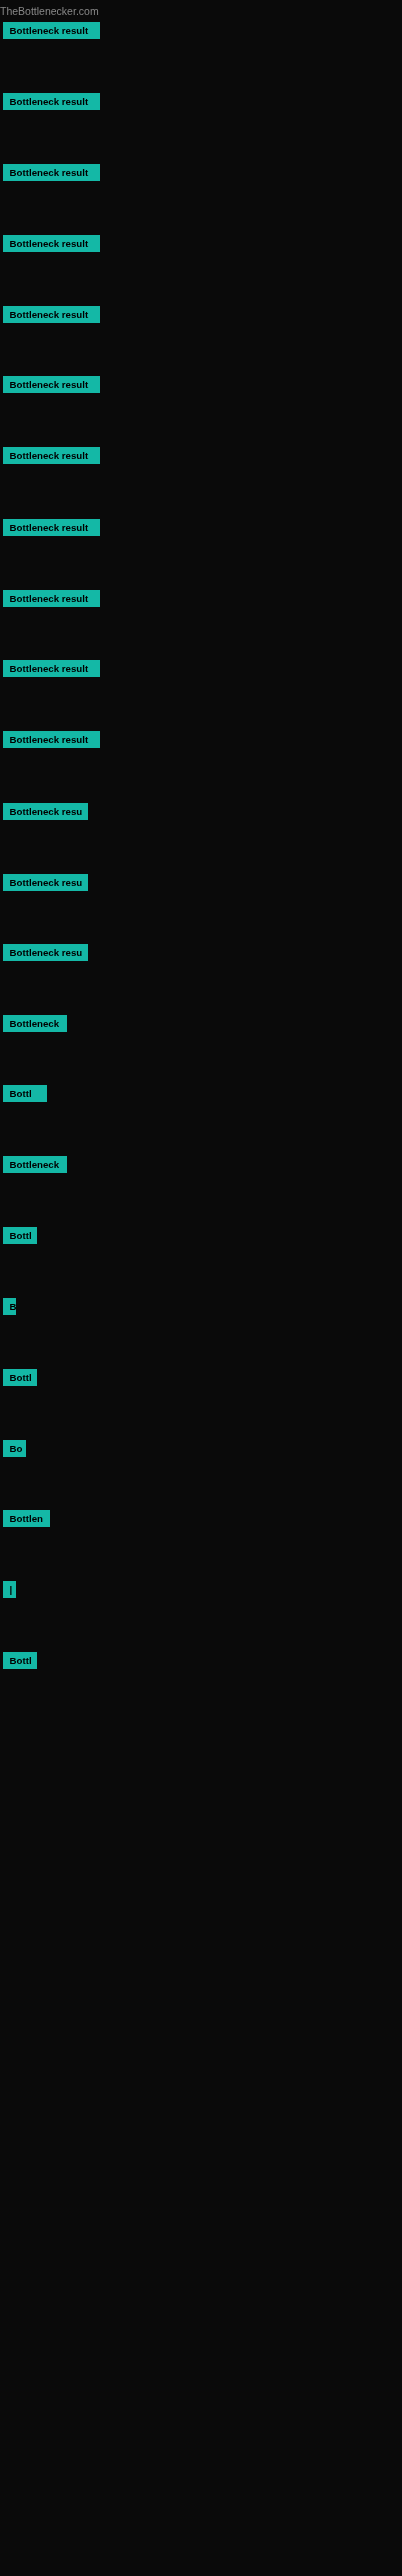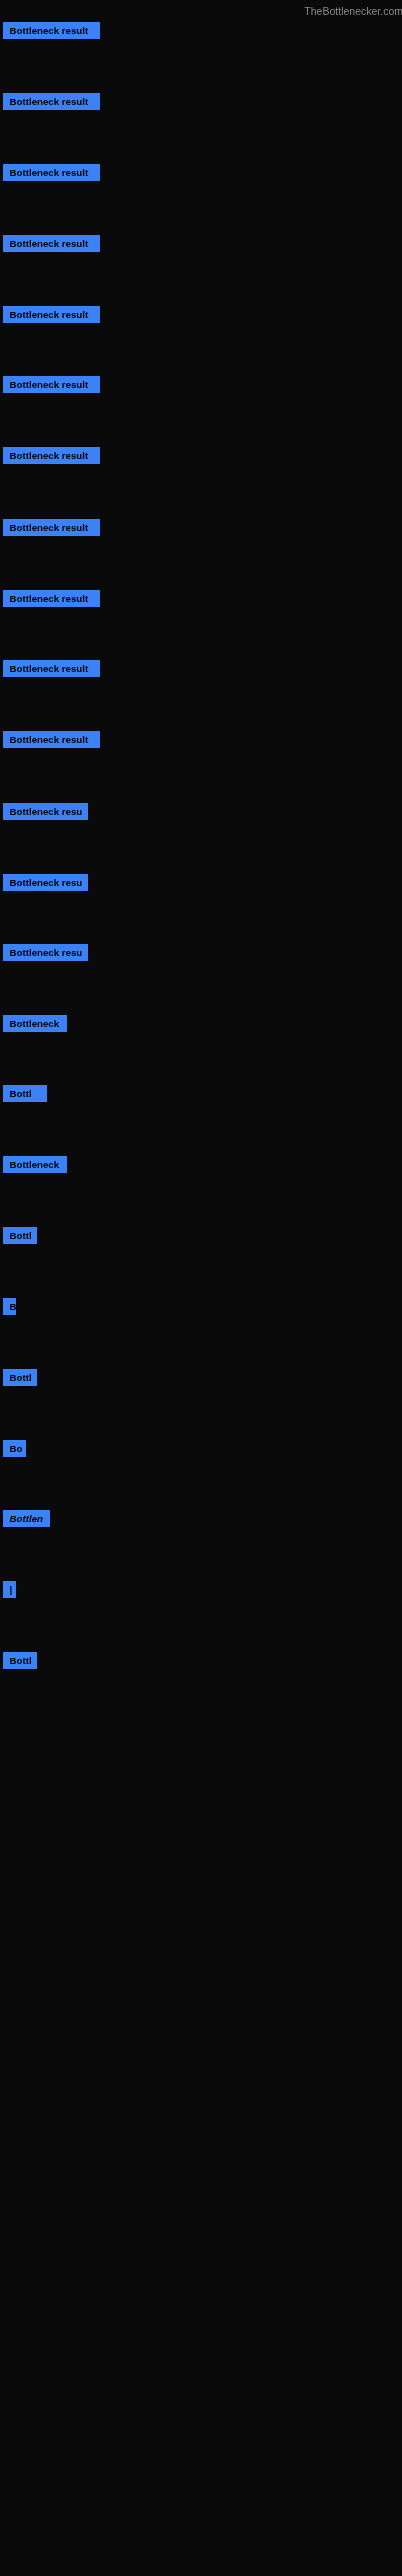--- a/index.html
+++ b/index.html
@@ -10,30 +10,30 @@
 
     body {
       width: 403px;
       min-height: 2576px;
       background-color: #0a0a0a;
       font-family: Arial, sans-serif;
       position: relative;
     }
 
     .site-title {
-      text-align: right;
+      text-align: left;
       color: #888;
       font-size: 10.5px;
       padding: 4.8px 0;
       background: #0a0a0a;
     }
 
     .bottleneck-bar {
       display: inline-block;
-      background-color: #3b82f6;
+      background-color: #14b8a6;
       color: #000;
       font-size: 9.7px;
       font-weight: bold;
       padding: 3.2px 6.4px;
       margin: 0;
       white-space: nowrap;
       overflow: hidden;
     }
   </style>
 </head>
@@ -56,17 +56,17 @@
     <div style="position: absolute; top: 781px; left: 3.2px;"><span class="bottleneck-bar" style="width: 85px; max-width: 85px;">Bottleneck resu</span></div>
     <div style="position: absolute; top: 852px; left: 3.2px;"><span class="bottleneck-bar" style="width: 85px; max-width: 85px;">Bottleneck resu</span></div>
     <div style="position: absolute; top: 922px; left: 3.2px;"><span class="bottleneck-bar" style="width: 85px; max-width: 85px;">Bottleneck resu</span></div>
     <div style="position: absolute; top: 993px; left: 3.2px;"><span class="bottleneck-bar" style="width: 64px; max-width: 64px;">Bottleneck</span></div>
     <div style="position: absolute; top: 1063px; left: 3.2px;"><span class="bottleneck-bar" style="width: 44px; max-width: 44px;">Bottl</span></div>
     <div style="position: absolute; top: 1134px; left: 3.2px;"><span class="bottleneck-bar" style="width: 64px; max-width: 64px;">Bottleneck</span></div>
     <div style="position: absolute; top: 1205px; left: 3.2px;"><span class="bottleneck-bar" style="width: 34px; max-width: 34px;">Bottl</span></div>
     <div style="position: absolute; top: 1276px; left: 3.2px;"><span class="bottleneck-bar" style="width: 13px; max-width: 13px;">B</span></div>
     <div style="position: absolute; top: 1347px; left: 3.2px;"><span class="bottleneck-bar" style="width: 34px; max-width: 34px;">Bottl</span></div>
     <div style="position: absolute; top: 1418px; left: 3.2px; text-align: right;"><span class="bottleneck-bar" style="width: 22.5px; max-width: 22.5px;">Bo</span></div>
-    <div style="position: absolute; top: 1488px; left: 3.2px;"><span class="bottleneck-bar" style="width: 47px; max-width: 47px; font-style: italic;">Bottlen</span></div>
+    <div style="position: absolute; top: 1488px; left: 3.2px;"><span class="bottleneck-bar" style="width: 47px; max-width: 47px;">Bottlen</span></div>
     <div style="position: absolute; top: 1559px; left: 3.2px;"><span class="bottleneck-bar" style="width: 8px; max-width: 8px;">|</span></div>
     <div style="position: absolute; top: 1630px; left: 3.2px;"><span class="bottleneck-bar" style="width: 34px; max-width: 34px;">Bottl</span></div>
   </div>
 
 
 </body></html>

